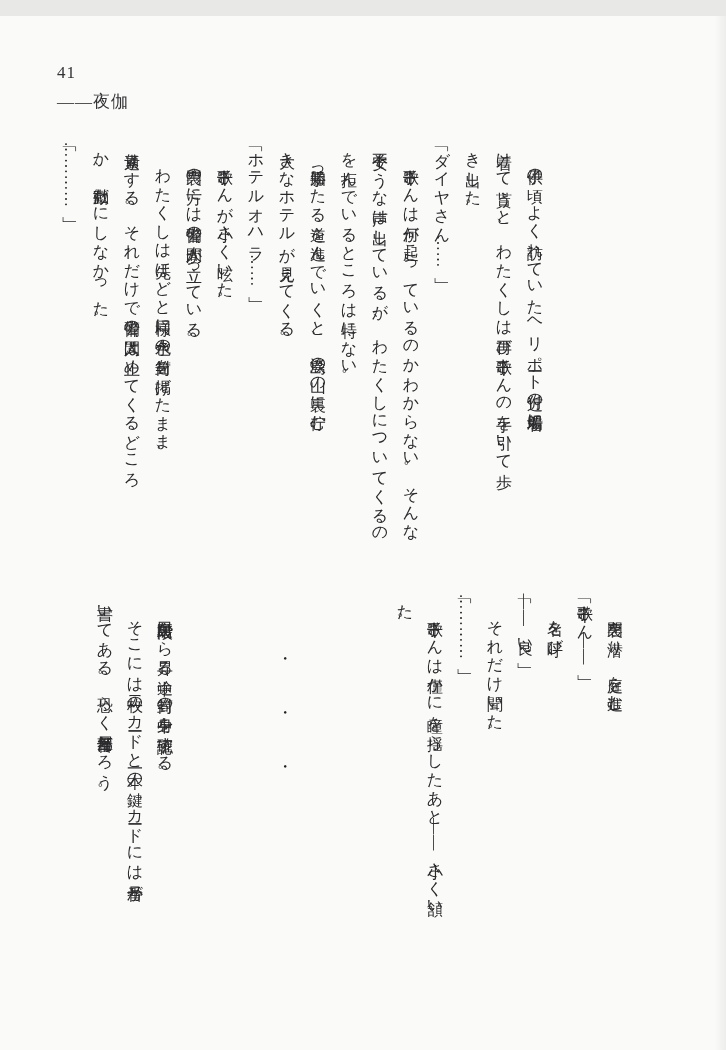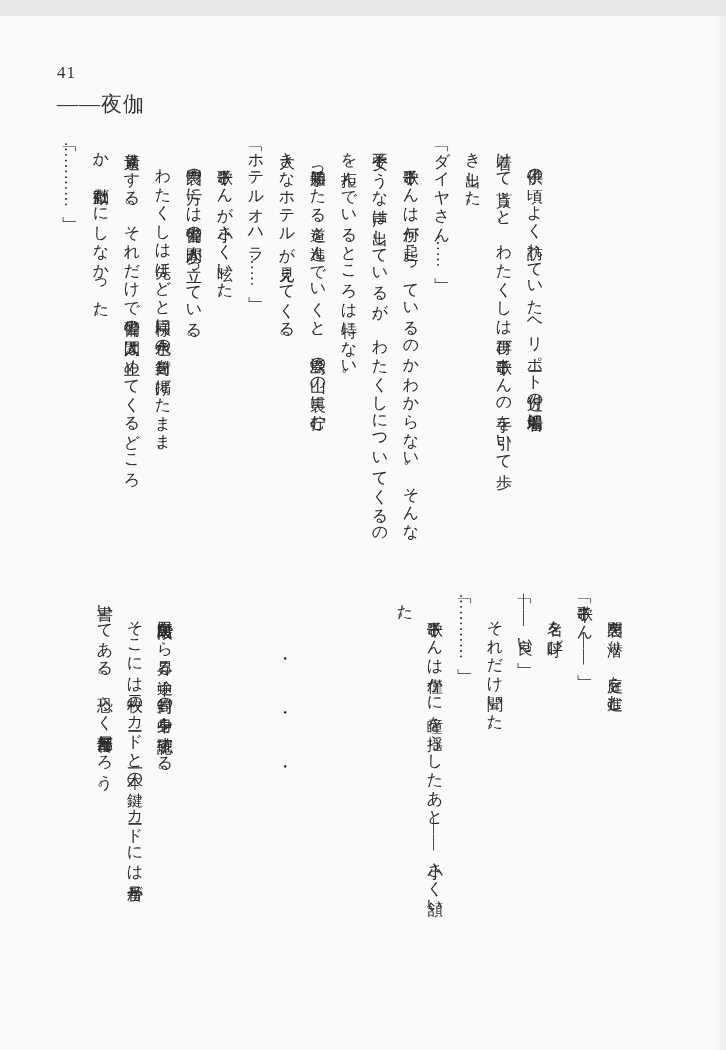--- a/index.html
+++ b/index.html
@@ -19,21 +19,21 @@
     left: 57px;
     top: 47px;
     font-size: 17px;
     letter-spacing: 1px;
     color: #333336;
   }
   .running-header {
     position: absolute;
     left: 57px;
     top: 74px;
-    font-size: 21px;
+    font-size: 17px;
     letter-spacing: 1px;
     color: #333336;
   }
   
   .vblock { position: absolute; inset: 0; }
   .v-col {
     position: absolute;
     writing-mode: vertical-rl;
     text-orientation: mixed;
     width: 30px;

